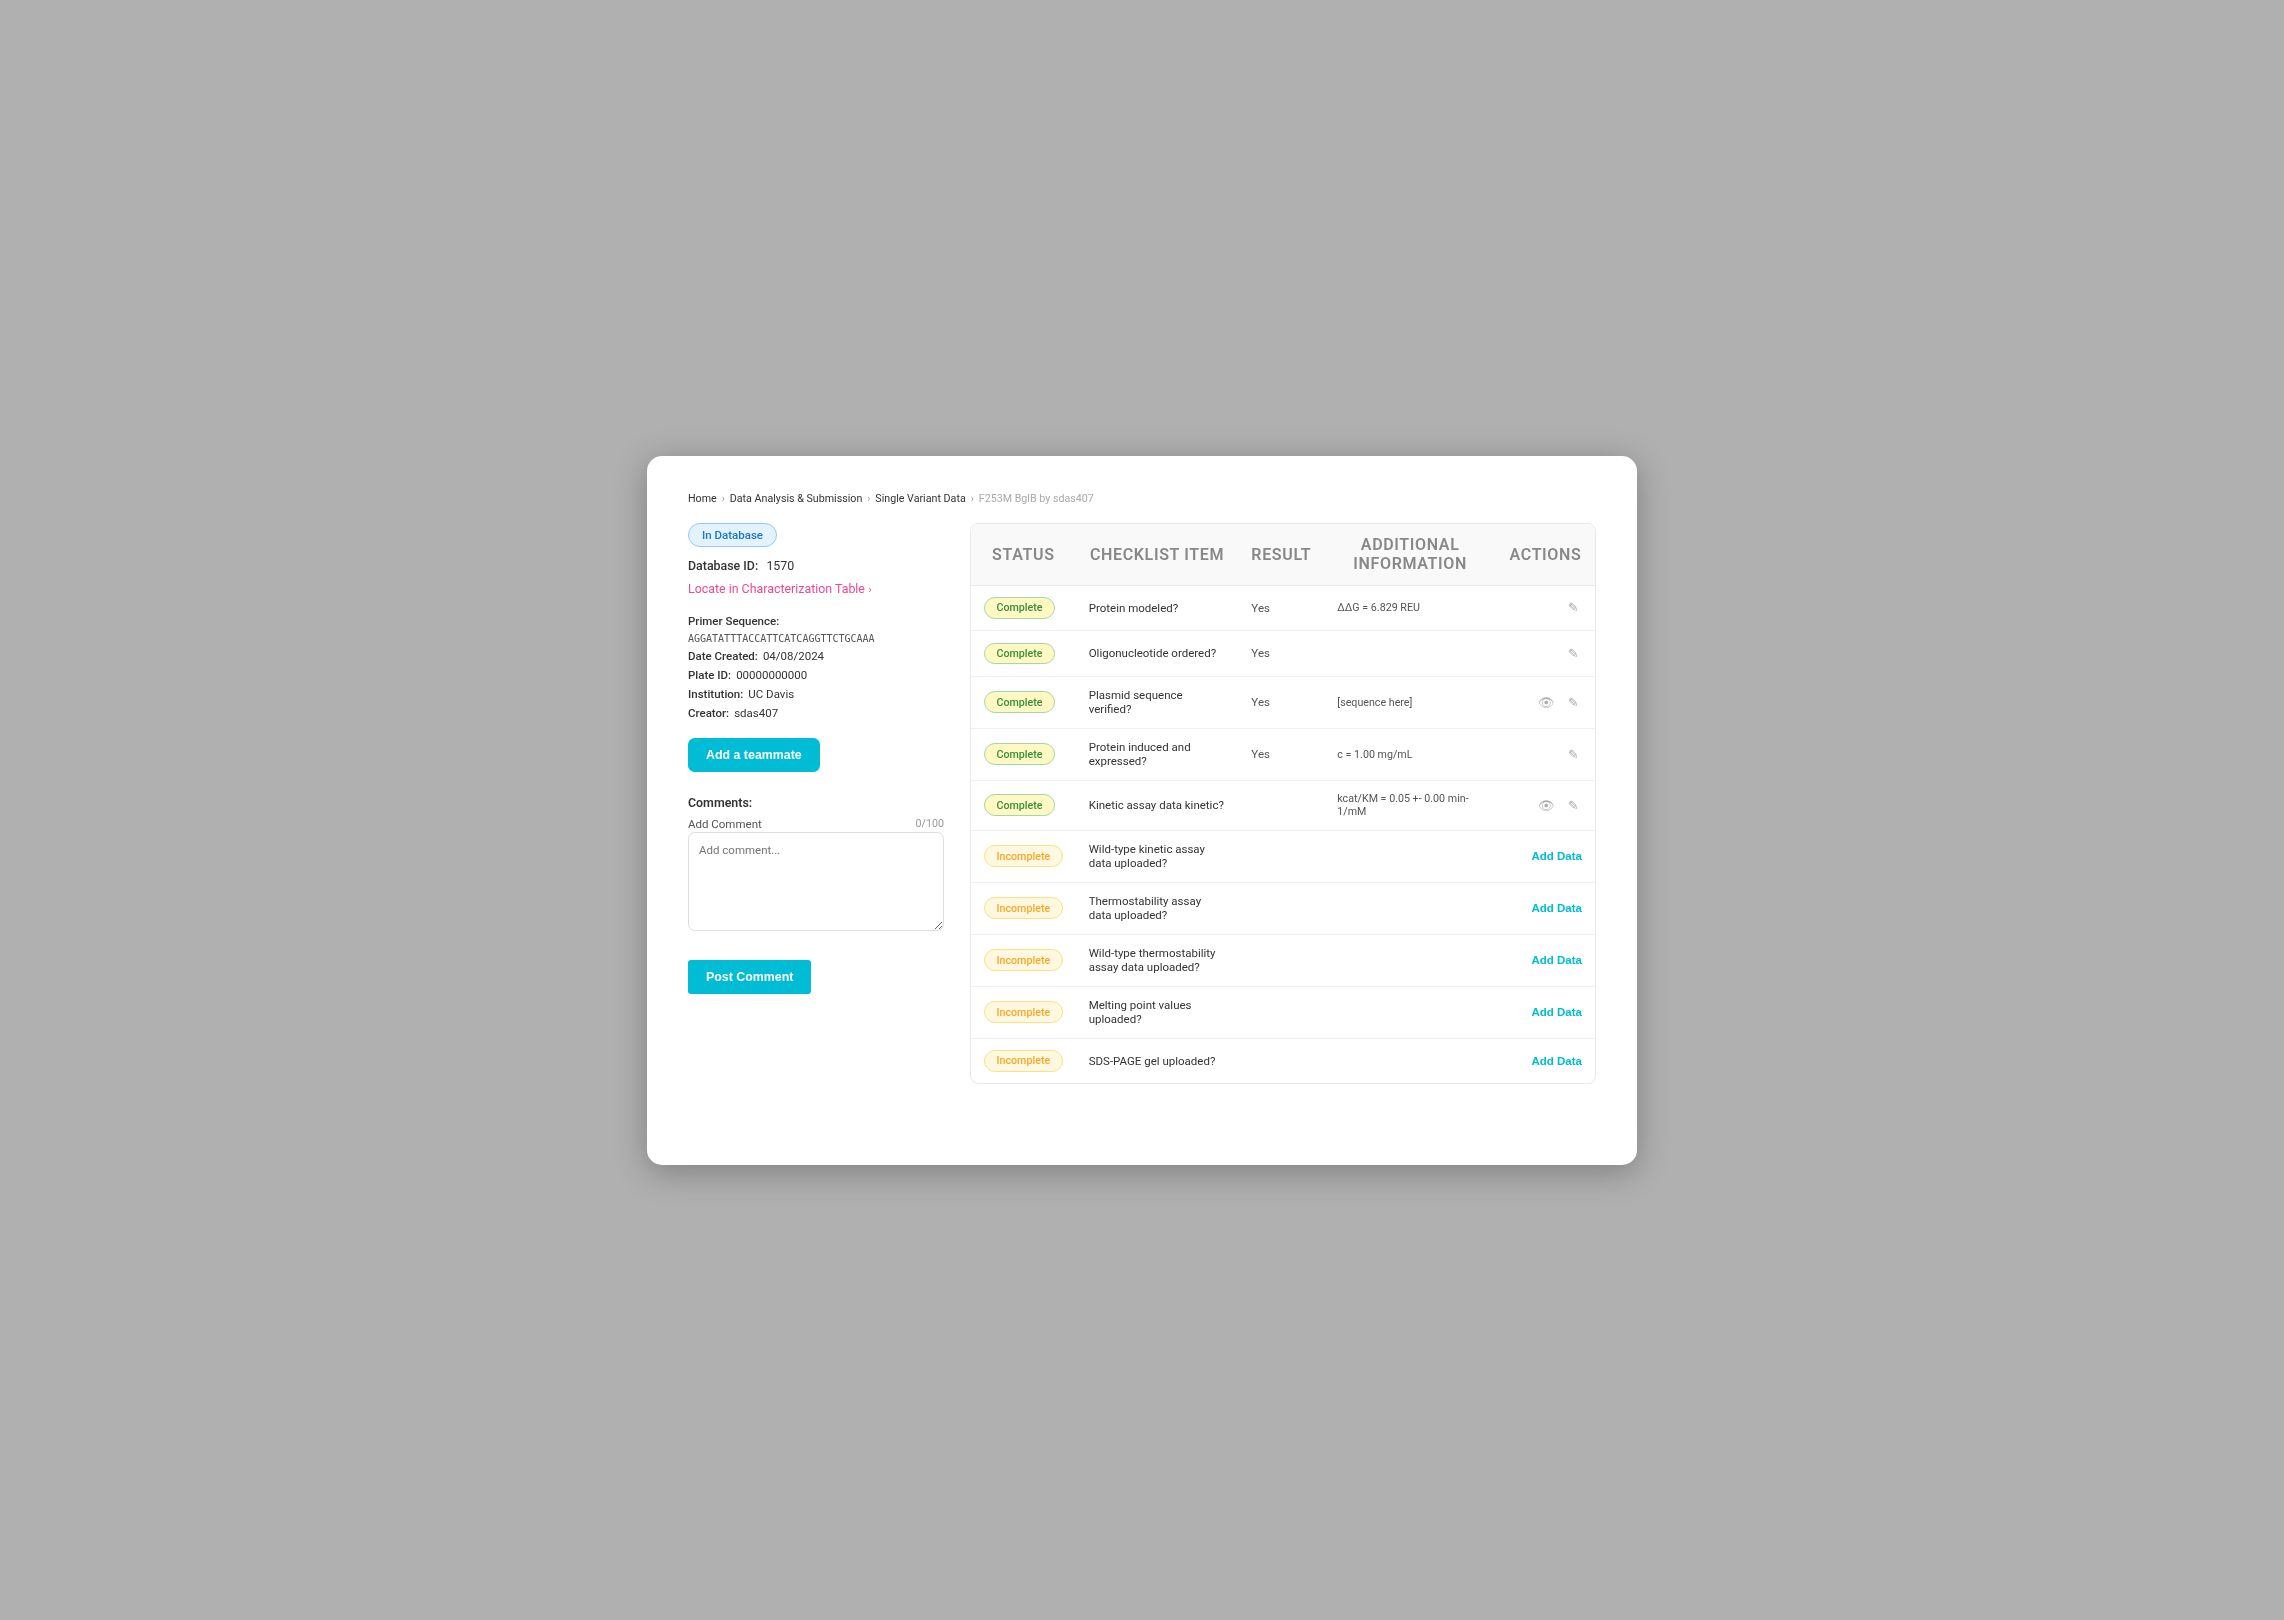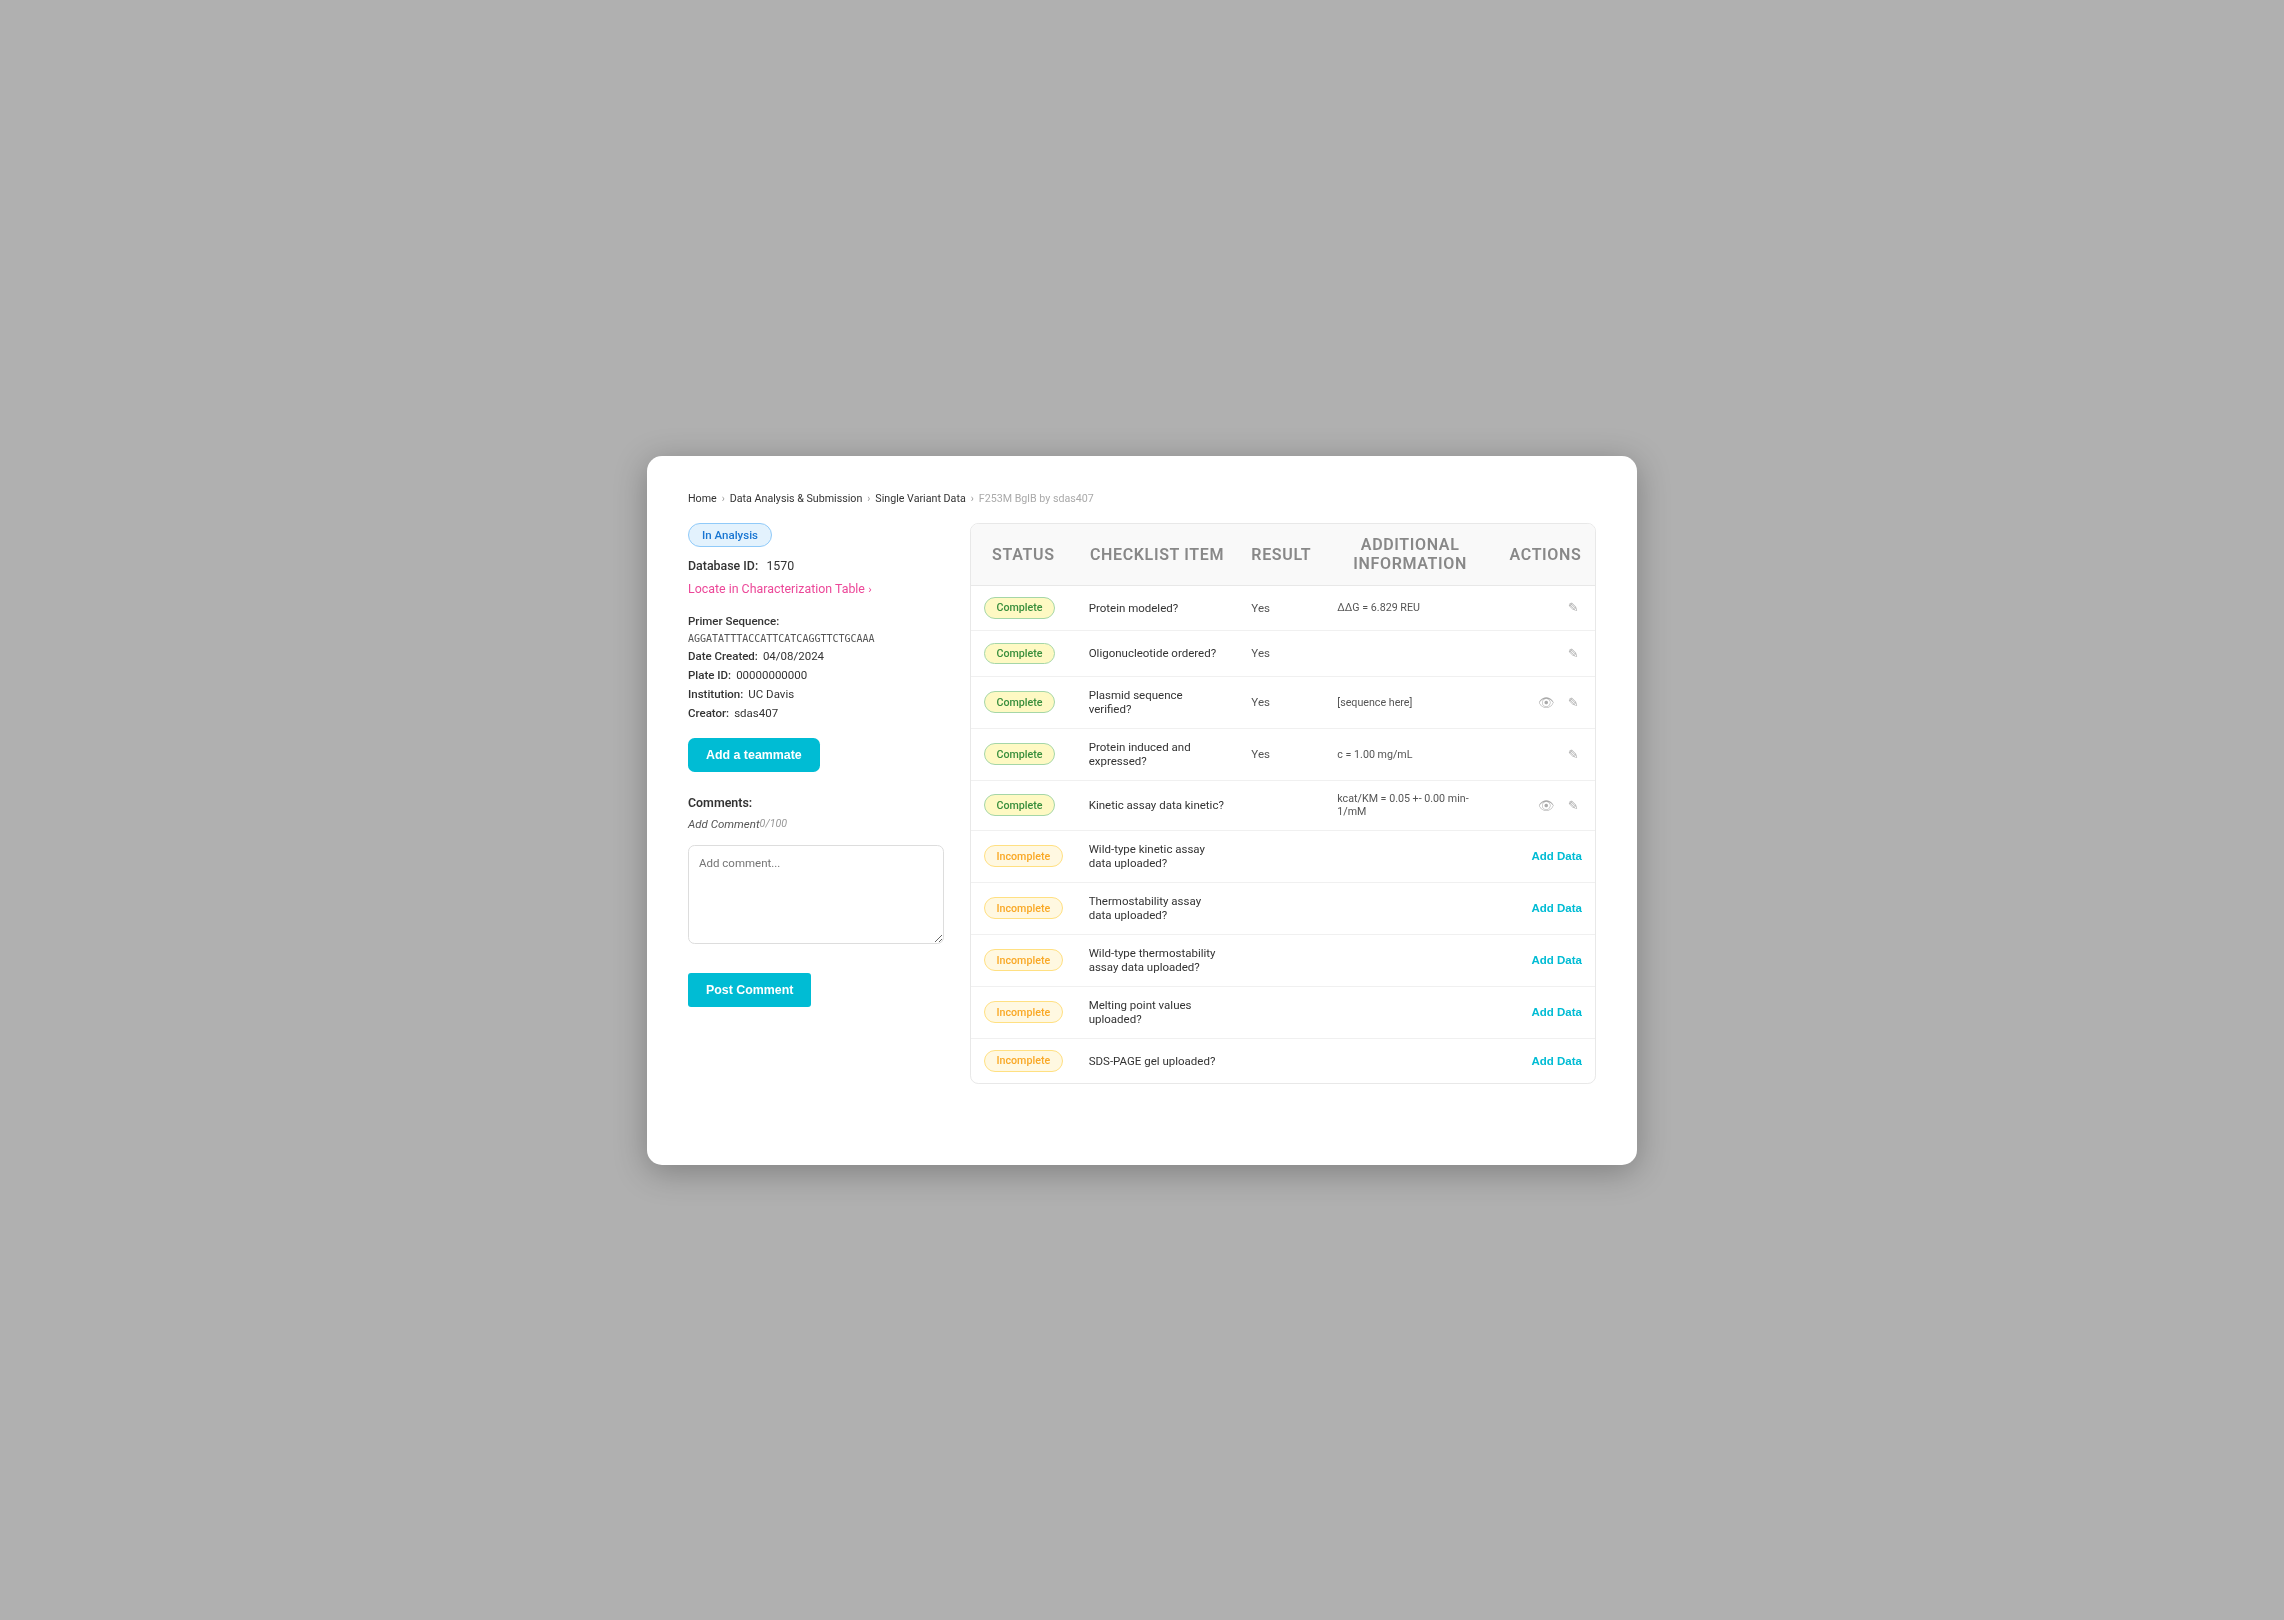--- a/index.html
+++ b/index.html
@@ -139,23 +139,23 @@
 
     .comments-section {}
     .comments-label {
       font-size: 12.4px;
       font-weight: 600;
       color: #333;
       margin-bottom: 6.6px;
     }
     .comment-header {
       display: flex;
-      align-items: center;
-      margin-bottom: 14px;
-      font-style: italic;
+      justify-content: space-between;
+      align-items: center;
+      margin-bottom: 1px;
     }
     .comment-header-label { font-size: 11.5px; color: #555; }
     .comment-counter { font-size: 10.7px; color: #999; }
     .comment-textarea {
       width: 100%;
       height: 99px;
       border: 1.2px solid #ddd;
       border-radius: 6.6px;
       padding: 10px;
       font-size: 11.5px;
@@ -265,21 +265,21 @@
     <span class="sep">›</span>
     <span class="current">F253M BglB by sdas407</span>
   </nav>
 
 
   <div class="main-layout">
 
     <div class="sidebar">
 
       
-      <div class="status-badge">In Analysis</div>
+      <div class="status-badge">In Database</div>
 
       
       <div class="db-id-row">
         <span class="db-id-label">Database ID:</span>
         <span class="db-id-value">1570</span>
       </div>
 
       
       <a class="locate-link" href="#">
         <span>Locate in Characterization Table</span>

